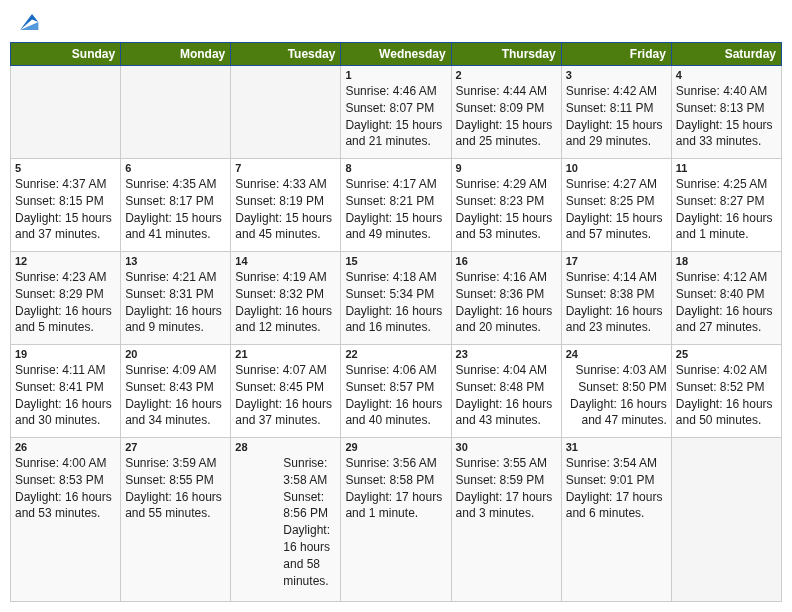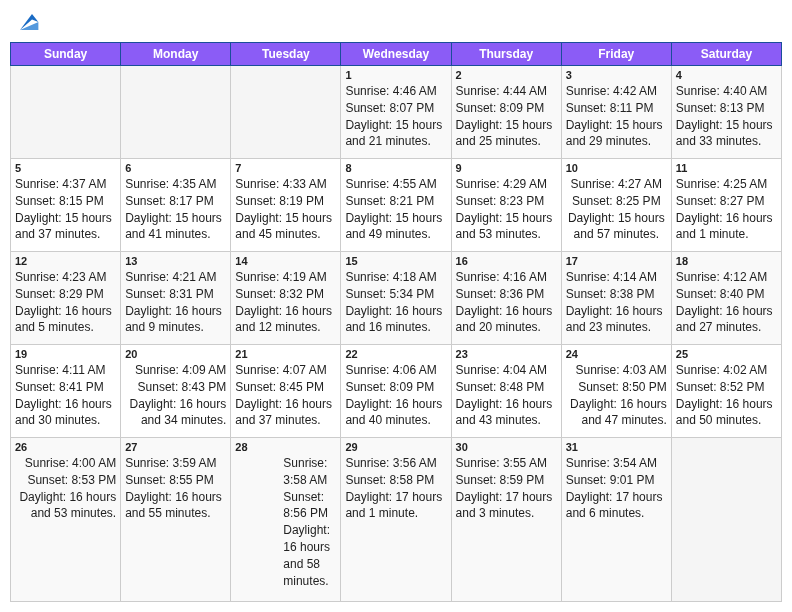--- a/index.html
+++ b/index.html
@@ -61,23 +61,23 @@
       color: #444;
     }
     .calendar {
       flex: 1;
       border: 1px solid #ccc;
       border-collapse: collapse;
       width: 100%;
       table-layout: fixed;
     }
     .calendar th {
-      background-color: #8b5cf6;
+      background-color: #4d7c0f;
       color: white;
-      text-align: center;
+      text-align: right;
       padding: 4px 5px;
       font-size: 12px;
       font-weight: bold;
       border: 1px solid #1a4e9a;
     }
     .calendar td {
       vertical-align: top;
       padding: 3px 4px;
       border: 1px solid #ccc;
       font-size: 9.5px;
@@ -192,35 +192,35 @@
           </td>
           <td>
             <span class="day-num">7</span>
             <div class="day-info" style="white-space: pre-line;">Sunrise: 4:33 AM
 Sunset: 8:19 PM
 Daylight: 15 hours
 and 45 minutes.</div>
           </td>
           <td>
             <span class="day-num">8</span>
-            <div class="day-info" style="white-space: pre-line;">Sunrise: 4:55 AM
+            <div class="day-info" style="white-space: pre-line;">Sunrise: 4:17 AM
 Sunset: 8:21 PM
 Daylight: 15 hours
 and 49 minutes.</div>
           </td>
           <td>
             <span class="day-num">9</span>
             <div class="day-info" style="white-space: pre-line;">Sunrise: 4:29 AM
 Sunset: 8:23 PM
 Daylight: 15 hours
 and 53 minutes.</div>
           </td>
           <td>
             <span class="day-num">10</span>
-            <div class="day-info" style="white-space: pre-line; text-align: center;">Sunrise: 4:27 AM
+            <div class="day-info" style="white-space: pre-line;">Sunrise: 4:27 AM
 Sunset: 8:25 PM
 Daylight: 15 hours
 and 57 minutes.</div>
           </td>
           <td>
             <span class="day-num">11</span>
             <div class="day-info" style="white-space: pre-line;">Sunrise: 4:25 AM
 Sunset: 8:27 PM
 Daylight: 16 hours
 and 1 minute.</div>
@@ -280,36 +280,36 @@
         <tr>
           <td>
             <span class="day-num">19</span>
             <div class="day-info" style="white-space: pre-line;">Sunrise: 4:11 AM
 Sunset: 8:41 PM
 Daylight: 16 hours
 and 30 minutes.</div>
           </td>
           <td>
             <span class="day-num">20</span>
-            <div class="day-info" style="white-space: pre-line; text-align: right;">Sunrise: 4:09 AM
+            <div class="day-info" style="white-space: pre-line;">Sunrise: 4:09 AM
 Sunset: 8:43 PM
 Daylight: 16 hours
 and 34 minutes.</div>
           </td>
           <td>
             <span class="day-num">21</span>
             <div class="day-info" style="white-space: pre-line;">Sunrise: 4:07 AM
 Sunset: 8:45 PM
 Daylight: 16 hours
 and 37 minutes.</div>
           </td>
           <td>
             <span class="day-num">22</span>
             <div class="day-info" style="white-space: pre-line;">Sunrise: 4:06 AM
-Sunset: 8:09 PM
+Sunset: 8:57 PM
 Daylight: 16 hours
 and 40 minutes.</div>
           </td>
           <td>
             <span class="day-num">23</span>
             <div class="day-info" style="white-space: pre-line;">Sunrise: 4:04 AM
 Sunset: 8:48 PM
 Daylight: 16 hours
 and 43 minutes.</div>
           </td>
@@ -324,21 +324,21 @@
             <span class="day-num">25</span>
             <div class="day-info" style="white-space: pre-line;">Sunrise: 4:02 AM
 Sunset: 8:52 PM
 Daylight: 16 hours
 and 50 minutes.</div>
           </td>
         </tr>
         <tr>
           <td>
             <span class="day-num">26</span>
-            <div class="day-info" style="white-space: pre-line; text-align: right;">Sunrise: 4:00 AM
+            <div class="day-info" style="white-space: pre-line;">Sunrise: 4:00 AM
 Sunset: 8:53 PM
 Daylight: 16 hours
 and 53 minutes.</div>
           </td>
           <td>
             <span class="day-num">27</span>
             <div class="day-info" style="white-space: pre-line;">Sunrise: 3:59 AM
 Sunset: 8:55 PM
 Daylight: 16 hours
 and 55 minutes.</div>

